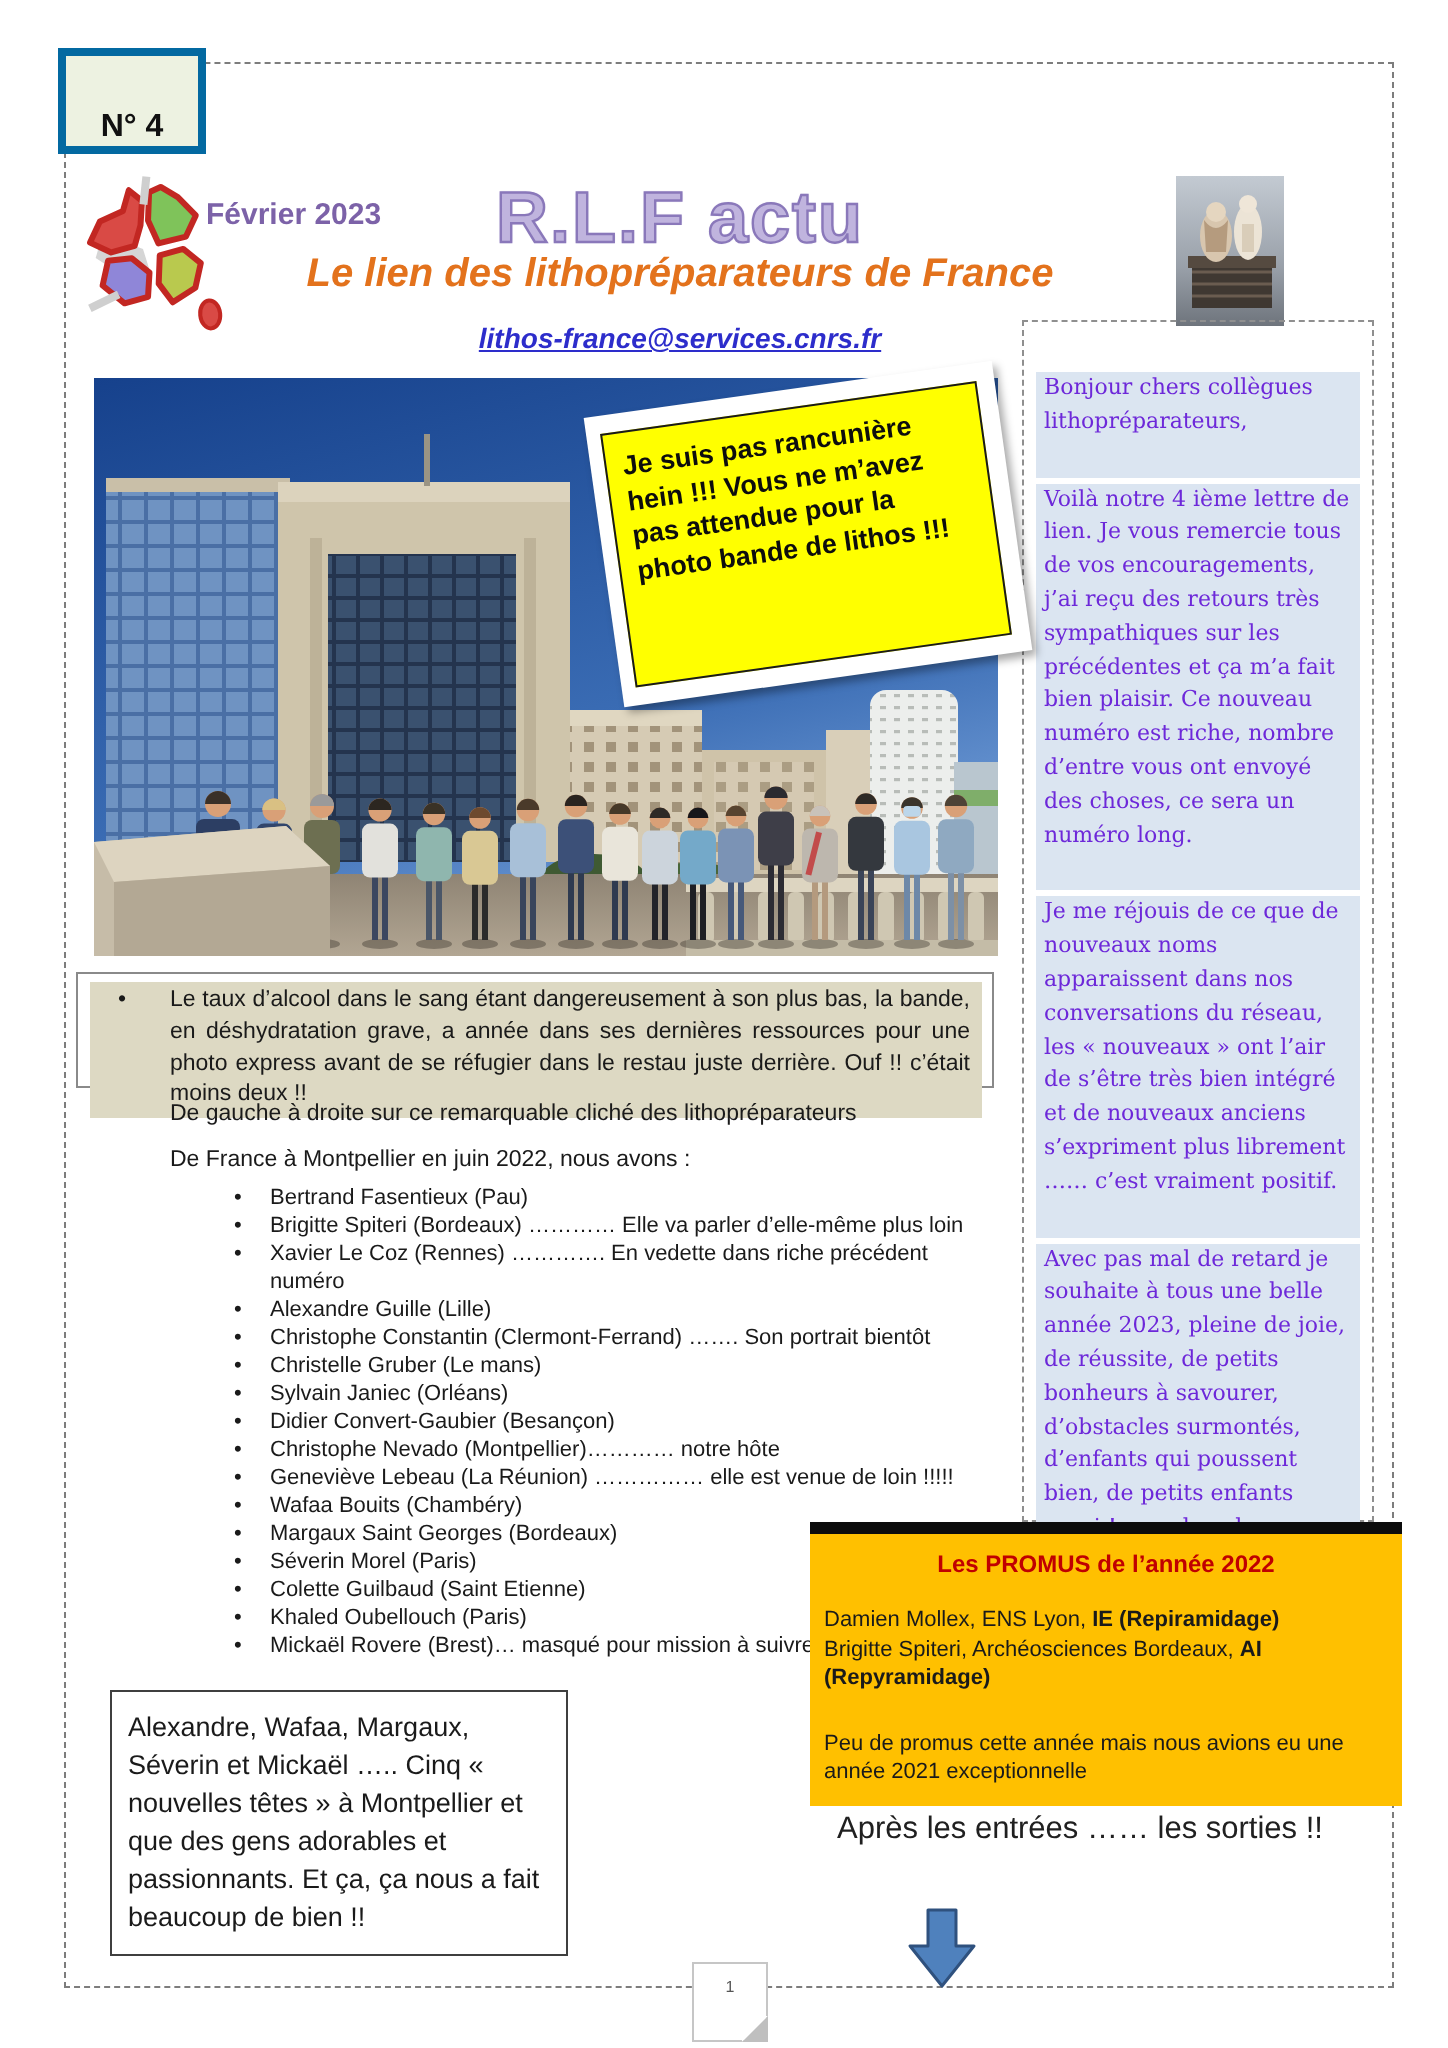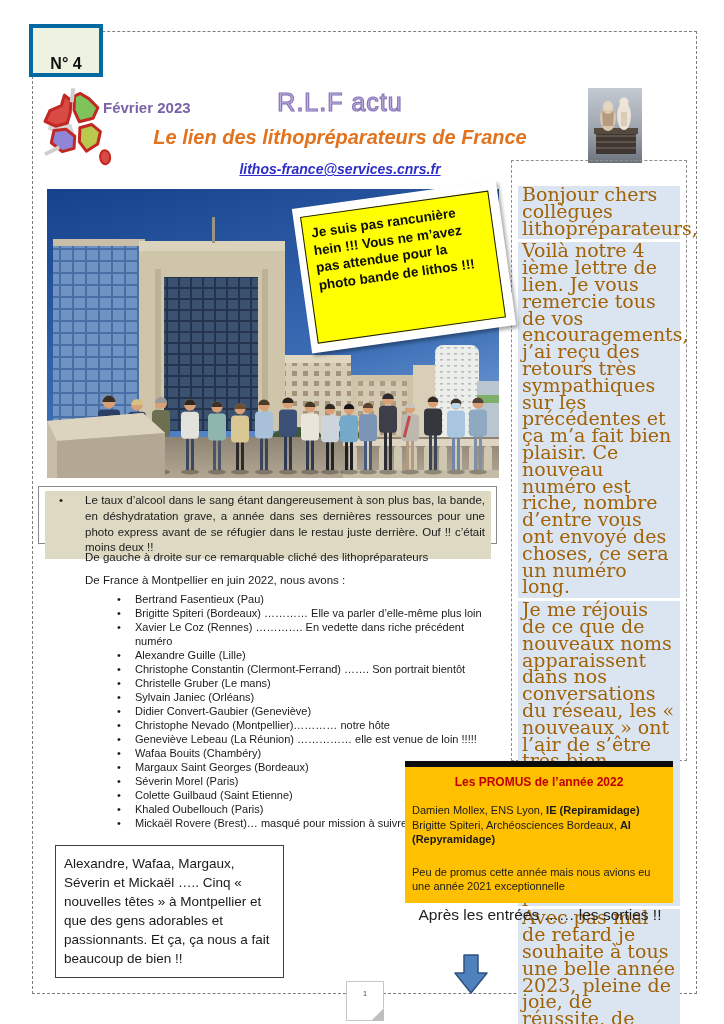--- a/index.html
+++ b/index.html
@@ -4,47 +4,47 @@
 <style>
   html,body{margin:0;padding:0;}
   body{width:724px;height:1024px;background:#ffffff;font-family:"Liberation Sans",sans-serif;position:relative;overflow:hidden;color:#1a1a1a;}
   .abs{position:absolute;}
   
   .page-frame{left:32px;top:31px;width:663px;height:961px;border:1px dashed #7d7d7d;}
   
   .issue-box{left:29px;top:24px;width:66px;height:45px;background:#edf2e1;border:4px solid #0369a1;display:flex;align-items:flex-end;justify-content:center;font-weight:bold;font-size:16px;color:#111;z-index:4;}
   
   .date{left:103px;top:99px;font-size:15px;font-weight:bold;color:#7c62a8;}
-  .rlf-title{left:100px;top:88px;width:480px;text-align:center;font-size:25px;font-weight:normal;letter-spacing:1px;color:#c0b4de;-webkit-text-stroke:1.2px #8a78ba;text-shadow:0 0 1px #8a78ba;}
+  .rlf-title{left:100px;top:88px;width:480px;text-align:center;font-size:36px;font-weight:bold;letter-spacing:1px;color:#c0b4de;-webkit-text-stroke:1.2px #8a78ba;text-shadow:0 0 1px #8a78ba;}
   .subtitle{left:100px;top:126px;width:480px;text-align:center;font-size:20px;font-weight:bold;font-style:italic;color:#e3721c;}
   .email{left:100px;top:161px;width:480px;text-align:center;font-size:14px;font-weight:bold;font-style:italic;color:#2d2dcb;text-decoration:underline;}
   .logo-box{left:38px;top:86px;width:78px;height:86px;}
   .statue-box{left:588px;top:88px;width:54px;height:75px;}
   
   .sidebar{left:511px;top:160px;width:176px;height:601px;border:1px dashed #8f8f8f;box-sizing:border-box;padding:25px 6px 0 6px;}
-  .sidebar .para{background:#dbe5f1;margin-bottom:3px;padding:0 3px 3px 4px;font-family:"DejaVu Serif",serif;font-size:19px;line-height:16.8px;color:#a16207;}
+  .sidebar .para{background:#dbe5f1;margin-bottom:3px;padding:0 3px 19px 4px;font-family:"DejaVu Serif",serif;font-size:11px;line-height:16.8px;color:#6d28d9;}
   
   .photo{left:47px;top:189px;width:452px;height:289px;}
   
   .sticky-wrap{left:301px;top:194px;width:206px;height:146px;transform:rotate(-8deg);z-index:3;}
   .sticky-paper{position:absolute;left:0;top:0;width:206px;height:146px;background:#ffffff;box-shadow:2px 3px 4px rgba(0,0,0,.35);}
   .sticky-note{position:absolute;left:7px;top:9px;width:190px;height:128px;background:#ffff00;border:1px solid #1a1a1a;box-sizing:border-box;padding:8px 8px;font-size:13.5px;font-weight:bold;line-height:1.3;color:#0d0d0d;}
   
   .caption-box{left:38px;top:486px;width:459px;height:58px;border:1px solid #8a8a8a;box-sizing:border-box;padding:4px 5px 4px 6px;}
   .caption-inner{background:#ddd9c3;display:flex;font-size:11.5px;line-height:15.8px;padding:2px 6px 3px 4px;}
   .caption-bullet{width:26px;flex:none;text-align:left;padding-left:10px;}
   .caption-text{flex:1;text-align:justify;}
   
   .intro1{left:85px;top:551px;font-size:11.5px;}
   .intro2{left:85px;top:574px;font-size:11.5px;}
   .attendees{left:117px;top:592px;width:380px;font-size:11px;}
   .attendees div{line-height:14px;padding-left:18px;position:relative;}
   .attendees div::before{content:"•";position:absolute;left:0;top:0;font-size:11px;}
   
-  .promus{left:405px;top:761px;width:268px;z-index:2;}
+  .promus{left:405px;top:761px;width:296px;z-index:2;}
   .promus-bar{height:6px;background:#0c0c0c;}
   .promus-body{background:#ffc000;padding:5px 7px 10px 7px;}
   .promus-title{text-align:center;font-size:12px;font-weight:bold;color:#c00000;margin:3px 0 14px 0;}
   .promus-line{font-size:11px;line-height:14.5px;}
   .promus-note{font-size:11px;line-height:14px;margin-top:18px;}
   .after-line{left:370px;top:906px;width:340px;text-align:center;font-size:15.5px;color:#202020;}
   
   .speech-box{left:55px;top:845px;width:229px;height:133px;border:1px solid #3f3f3f;box-sizing:border-box;padding:8px 8px;font-size:13.5px;line-height:19px;background:#fff;z-index:2;}
   
   .down-arrow{left:449px;top:953px;width:44px;height:42px;}
@@ -347,21 +347,21 @@
 <div class="abs intro1">De gauche à droite sur ce remarquable cliché des lithopréparateurs</div>
 <div class="abs intro2">De France à Montpellier en juin 2022, nous avons :</div>
 <div class="abs attendees">
   <div>Bertrand Fasentieux (Pau)</div>
   <div>Brigitte Spiteri (Bordeaux) …………  Elle va parler d’elle-même plus loin</div>
   <div>Xavier Le Coz (Rennes) ………….  En vedette dans riche précédent numéro</div>
   <div>Alexandre Guille (Lille)</div>
   <div>Christophe Constantin (Clermont-Ferrand) ……. Son portrait bientôt</div>
   <div>Christelle Gruber (Le mans)</div>
   <div>Sylvain Janiec (Orléans)</div>
-  <div>Didier Convert-Gaubier (Geneviève)</div>
+  <div>Didier Convert-Gaubier (Besançon)</div>
   <div>Christophe Nevado (Montpellier)………… notre hôte</div>
   <div>Geneviève Lebeau (La Réunion) …………… elle est venue de loin !!!!!</div>
   <div>Wafaa Bouits (Chambéry)</div>
   <div>Margaux Saint Georges (Bordeaux)</div>
   <div>Séverin Morel (Paris)</div>
   <div>Colette Guilbaud (Saint Etienne)</div>
   <div>Khaled Oubellouch (Paris)</div>
   <div>Mickaël Rovere (Brest)… masqué pour mission à suivre</div>
 </div>
 

